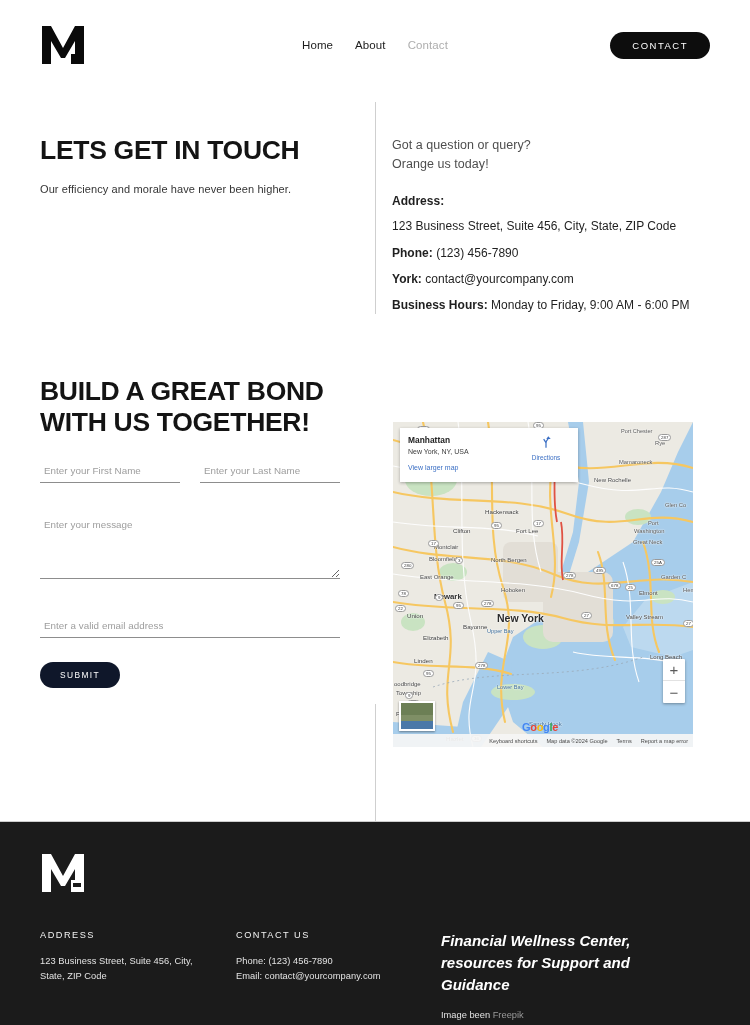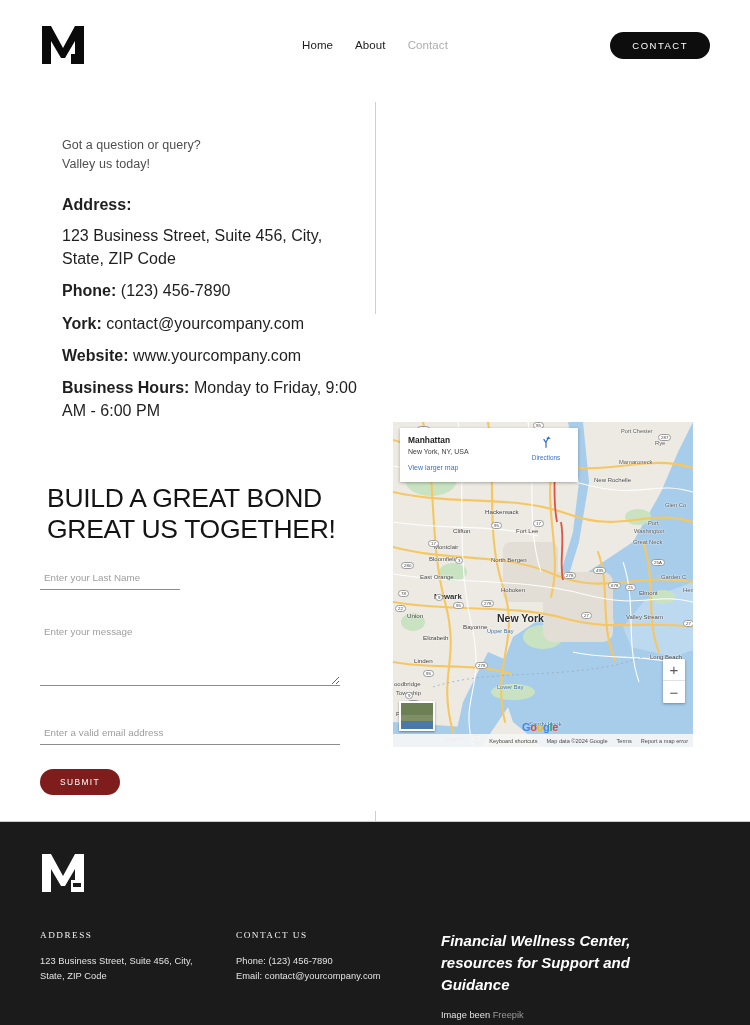--- a/index.html
+++ b/index.html
@@ -109,43 +109,42 @@
     padding-top: 2px;
   }
   .lead {
     font-size: 12.5px;
     color: #4e4e4e;
     line-height: 1.55;
     letter-spacing: .05px;
   }
   .info-list { margin-top: 18px; }
   .info-row {
-    font-size: 16px;
+    font-size: 12px;
     color: #1f1f1f;
     line-height: 1.45;
     margin-bottom: 9px;
     letter-spacing: .02px;
   }
   .info-row b { font-weight: bold; }
   .info-row.addr-label { margin-bottom: 8px; }
 
   
   .sec2 {
     position: relative;
     display: flex;
     padding: 52px 40px 0 40px;
   }
   .sec2-left { width: 330px; }
   .h2 {
     font-size: 26.5px;
-    font-weight: normal;
+    font-weight: bold;
     letter-spacing: -0.3px;
     color: #141414;
     line-height: 1.17;
-    margin-left: 7px;
   }
 
   .form { margin-top: 22px; width: 300px; }
   .row2 { display: flex; gap: 20px; }
   .field { position: relative; }
   .field input, .field textarea {
     border: none;
     border-bottom: 1px solid #8d8d8d;
     background: transparent;
     outline: none;
@@ -162,21 +161,21 @@
   .f-area { width: 300px; margin-top: 28px; }
   .f-area textarea {
     height: 68px;
     resize: vertical;
     padding-top: 8px;
     line-height: 1.3;
   }
 
   .submit-btn {
     margin-top: 24px;
-    background: #7f1d1d;
+    background: #0f172a;
     color: #fff;
     border: none;
     border-radius: 18px;
     height: 26px;
     padding: 0 20px;
     font-size: 8.4px;
     letter-spacing: 1.4px;
     font-family: "Liberation Sans", sans-serif;
     cursor: pointer;
   }
@@ -284,21 +283,20 @@
     margin-top: 32px;
   }
   .fc1 { width: 196px; }
   .fc2 { width: 205px; }
   .fc3 { width: 260px; }
   .f-head {
     font-size: 9.2px;
     color: #f2f2f2;
     letter-spacing: 1.5px;
     margin-bottom: 14px;
-    font-family: Liberation Serif, serif;
   }
   .f-text {
     font-size: 9.3px;
     color: #e3e3e3;
     line-height: 1.6;
     letter-spacing: .05px;
   }
   .f-strong {
     font-size: 15px;
     font-weight: bold;
@@ -332,65 +330,68 @@
       <a href="#">About</a>
       <a href="#" class="muted">Contact</a>
     </nav>
 
     <button class="contact-btn">CONTACT</button>
   </div>
 
   <div class="sec1">
     <div class="divider-1"></div>
 
+    <div class="sec1-left">
+      <h1 class="h1">LETS GET IN TOUCH</h1>
+      <p class="sub">Our efficiency and morale have never been higher.</p>
+    </div>
 
     <div class="sec1-right">
       <div class="lead">
         <div>Got a question or query?</div>
-        <div>Valley us today!</div>
+        <div>Orange us today!</div>
       </div>
 
       <div class="info-list">
         <div class="info-row addr-label">
           <b>Address:</b>
         </div>
         <div class="info-row">
           <span>123 Business Street, Suite 456, City, State, ZIP Code</span>
         </div>
         <div class="info-row">
           <b>Phone:</b>
           <span>(123) 456-7890</span>
         </div>
         <div class="info-row">
           <b>York:</b>
           <span>contact@yourcompany.com</span>
         </div>
         <div class="info-row">
-          <b>Website:</b>
-          <span>www.yourcompany.com</span>
-        </div>
-        <div class="info-row">
           <b>Business Hours:</b>
           <span>Monday to Friday, 9:00 AM - 6:00 PM</span>
         </div>
       </div>
     </div>
   </div>
 
   <div class="sec2">
     <div class="divider-2"></div>
 
     <div class="sec2-left">
       <h2 class="h2">
         <span>BUILD A GREAT BOND</span><br>
-        <span>GREAT US TOGETHER!</span>
+        <span>WITH US TOGETHER!</span>
       </h2>
 
       <form class="form">
         <div class="row2">
+          <div class="field f-half">
+            <input type="text" placeholder="Enter your First Name" style="">
+          </div>
           <div class="field f-half">
             <input type="text" placeholder="Enter your Last Name" style="">
           </div>
         </div>
 
         <div class="field f-area">
           <textarea placeholder="Enter your message" style=""></textarea>
         </div>
 
         <div class="field f-full">

